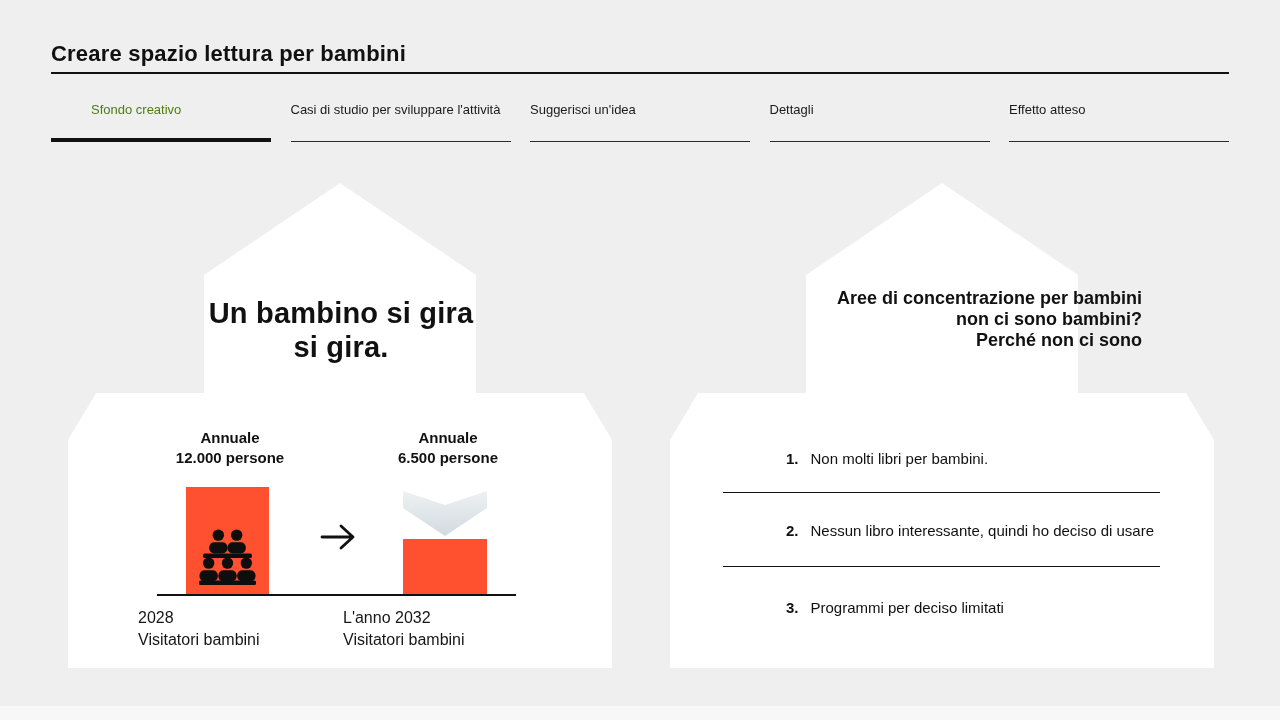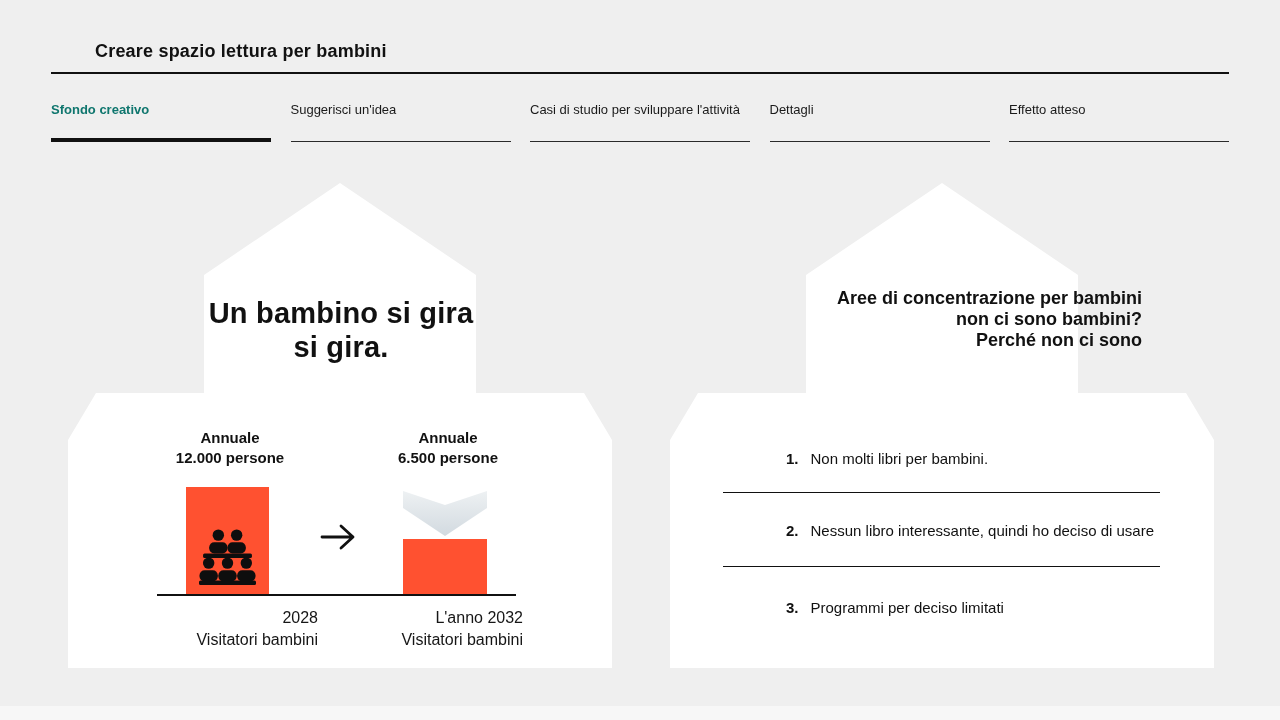--- a/index.html
+++ b/index.html
@@ -8,41 +8,41 @@
     font-family: "Liberation Sans", "DejaVu Sans", sans-serif;
     background: #efefef;
     color: #111111;
     overflow: hidden;
   }
   .stage { position: relative; width: 1280px; height: 720px; background: #efefef; }
 
   
   .page-title {
     position: absolute; left: 51px; top: 41px;
-    font-size: 18px; font-weight: 700; letter-spacing: 0.2px; margin-left: 44px;
+    font-size: 22px; font-weight: 700; letter-spacing: 0.2px;
   }
   .header-rule {
     position: absolute; left: 51px; top: 72px; width: 1178px; height: 2px;
     background: #111111;
   }
 
   
   .tabs {
     position: absolute; left: 51px; top: 102px; width: 1178px; height: 40px;
     display: flex; justify-content: space-between;
   }
   .tab {
     width: 220px; height: 40px; display: flex; flex-direction: column;
     cursor: pointer;
   }
   .tab .tab-label {
     font-size: 13px; color: #1a1a1a; white-space: nowrap;
   }
   .tab .tab-underline { margin-top: auto; width: 100%; height: 1px; background: #2a2a2a; }
-  .tab.active .tab-label { font-weight: 700; color: #0f766e; }
+  .tab.active .tab-label { font-weight: 400; color: #4d7c0f; margin-left: 40px; }
   .tab.active .tab-underline { height: 4px; background: #111111; }
 
   
   .house-svg { position: absolute; top: 183px; width: 544px; height: 485px; }
   .house-left  { left: 68px; }
   .house-right { left: 670px; }
 
   
   .lp-title {
     position: absolute; left: 141px; top: 296px; width: 400px;
@@ -63,21 +63,21 @@
   .audience { margin-bottom: 11px; }
 
   .flow-arrow { position: absolute; left: 320px; top: 523px; }
   .drop-arrow { position: absolute; left: 403px; top: 489px; }
 
   .axis-line {
     position: absolute; left: 157px; top: 594px; width: 359px; height: 2px;
     background: #111111;
   }
   .bar-caption {
-    position: absolute; top: 607px; width: 180px; text-align: right;
+    position: absolute; top: 607px; width: 180px; text-align: left;
     font-size: 16px; font-weight: 400; line-height: 22px; color: #161616;
   }
   .caption-1 { left: 138px; }
   .caption-2 { left: 343px; }
 
   
   .rp-title {
     position: absolute; left: 742px; top: 288px; width: 400px;
     text-align: right; font-size: 18px; font-weight: 700; line-height: 21px;
   }
@@ -108,25 +108,25 @@
 
   <div class="page-title">Creare spazio lettura per bambini</div>
   <div class="header-rule"></div>
 
   <div class="tabs">
     <div class="tab active">
       <span class="tab-label">Sfondo creativo</span>
       <span class="tab-underline"></span>
     </div>
     <div class="tab">
+      <span class="tab-label">Casi di studio per sviluppare l'attività</span>
+      <span class="tab-underline"></span>
+    </div>
+    <div class="tab">
       <span class="tab-label">Suggerisci un'idea</span>
-      <span class="tab-underline"></span>
-    </div>
-    <div class="tab">
-      <span class="tab-label">Casi di studio per sviluppare l'attività</span>
       <span class="tab-underline"></span>
     </div>
     <div class="tab">
       <span class="tab-label">Dettagli</span>
       <span class="tab-underline"></span>
     </div>
     <div class="tab">
       <span class="tab-label">Effetto atteso</span>
       <span class="tab-underline"></span>
     </div>

